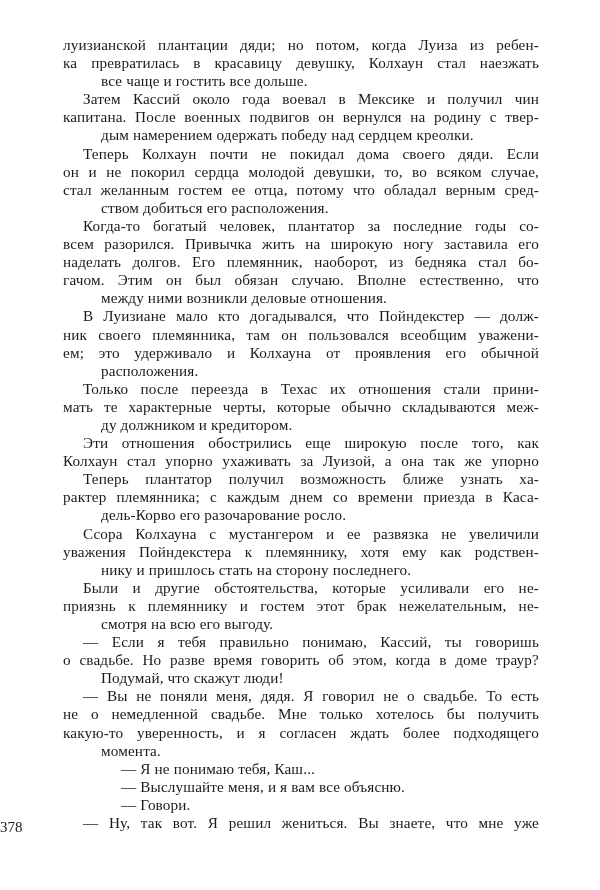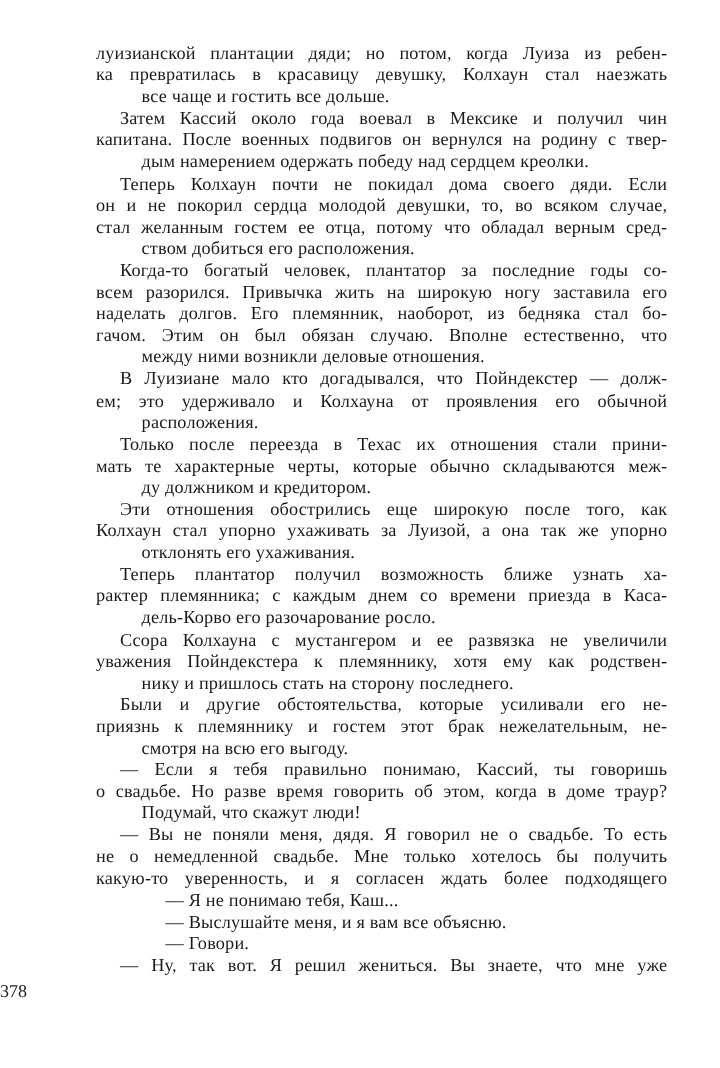--- a/index.html
+++ b/index.html
@@ -10,21 +10,21 @@
     body {
       width: 600px;
       height: 890px;
       position: relative;
       overflow: hidden;
       color: #1a1a1a;
       font-family: "Liberation Serif", "DejaVu Serif", serif;
     }
     .page {
       position: absolute;
-      left: 80px;
+      left: 63px;
       top: 36px;
       width: 476px;
     }
     .line {
       display: block;
       height: 18.1px;
       line-height: 18.1px;
       font-size: 15.2px;
       white-space: nowrap;
       text-align: justify;
@@ -61,42 +61,43 @@
     <span class="line indent">Теперь Колхаун почти не покидал дома своего дяди. Если</span>
     <span class="line">он и не покорил сердца молодой девушки, то, во всяком случае,</span>
     <span class="line">стал желанным гостем ее отца, потому что обладал верным сред-</span>
     <span class="line last">ством добиться его расположения.</span>
     <span class="line indent">Когда-то богатый человек, плантатор за последние годы со-</span>
     <span class="line">всем разорился. Привычка жить на широкую ногу заставила его</span>
     <span class="line">наделать долгов. Его племянник, наоборот, из бедняка стал бо-</span>
     <span class="line">гачом. Этим он был обязан случаю. Вполне естественно, что</span>
     <span class="line last">между ними возникли деловые отношения.</span>
     <span class="line indent">В Луизиане мало кто догадывался, что Пойндекстер — долж-</span>
+    <span class="line">ник своего племянника, там он пользовался всеобщим уважени-</span>
     <span class="line">ем; это удерживало и Колхауна от проявления его обычной</span>
     <span class="line last">расположения.</span>
     <span class="line indent">Только после переезда в Техас их отношения стали прини-</span>
     <span class="line">мать те характерные черты, которые обычно складываются меж-</span>
     <span class="line last">ду должником и кредитором.</span>
     <span class="line indent">Эти отношения обострились еще широкую после того, как</span>
     <span class="line">Колхаун стал упорно ухаживать за Луизой, а она так же упорно</span>
-    <span class="line last">отклонять его ухаживания.</span>
     <span class="line indent">Теперь плантатор получил возможность ближе узнать ха-</span>
     <span class="line">рактер племянника; с каждым днем со времени приезда в Каса-</span>
     <span class="line last">дель-Корво его разочарование росло.</span>
     <span class="line indent">Ссора Колхауна с мустангером и ее развязка не увеличили</span>
     <span class="line">уважения Пойндекстера к племяннику, хотя ему как родствен-</span>
     <span class="line last">нику и пришлось стать на сторону последнего.</span>
     <span class="line indent">Были и другие обстоятельства, которые усиливали его не-</span>
     <span class="line">приязнь к племяннику и гостем этот брак нежелательным, не-</span>
     <span class="line last">смотря на всю его выгоду.</span>
     <span class="line indent">— Если я тебя правильно понимаю, Кассий, ты говоришь</span>
     <span class="line">о свадьбе. Но разве время говорить об этом, когда в доме траур?</span>
     <span class="line last">Подумай, что скажут люди!</span>
     <span class="line indent">— Вы не поняли меня, дядя. Я говорил не о свадьбе. То есть</span>
     <span class="line">не о немедленной свадьбе. Мне только хотелось бы получить</span>
     <span class="line">какую-то уверенность, и я согласен ждать более подходящего</span>
+    <span class="line last">момента.</span>
     <span class="line indent last">— Я не понимаю тебя, Каш...</span>
     <span class="line indent last">— Выслушайте меня, и я вам все объясню.</span>
     <span class="line indent last">— Говори.</span>
     <span class="line indent">— Ну, так вот. Я решил жениться. Вы знаете, что мне уже</span>
   </div>
 
 <div class="page-number">378</div>
 
 </body></html>

